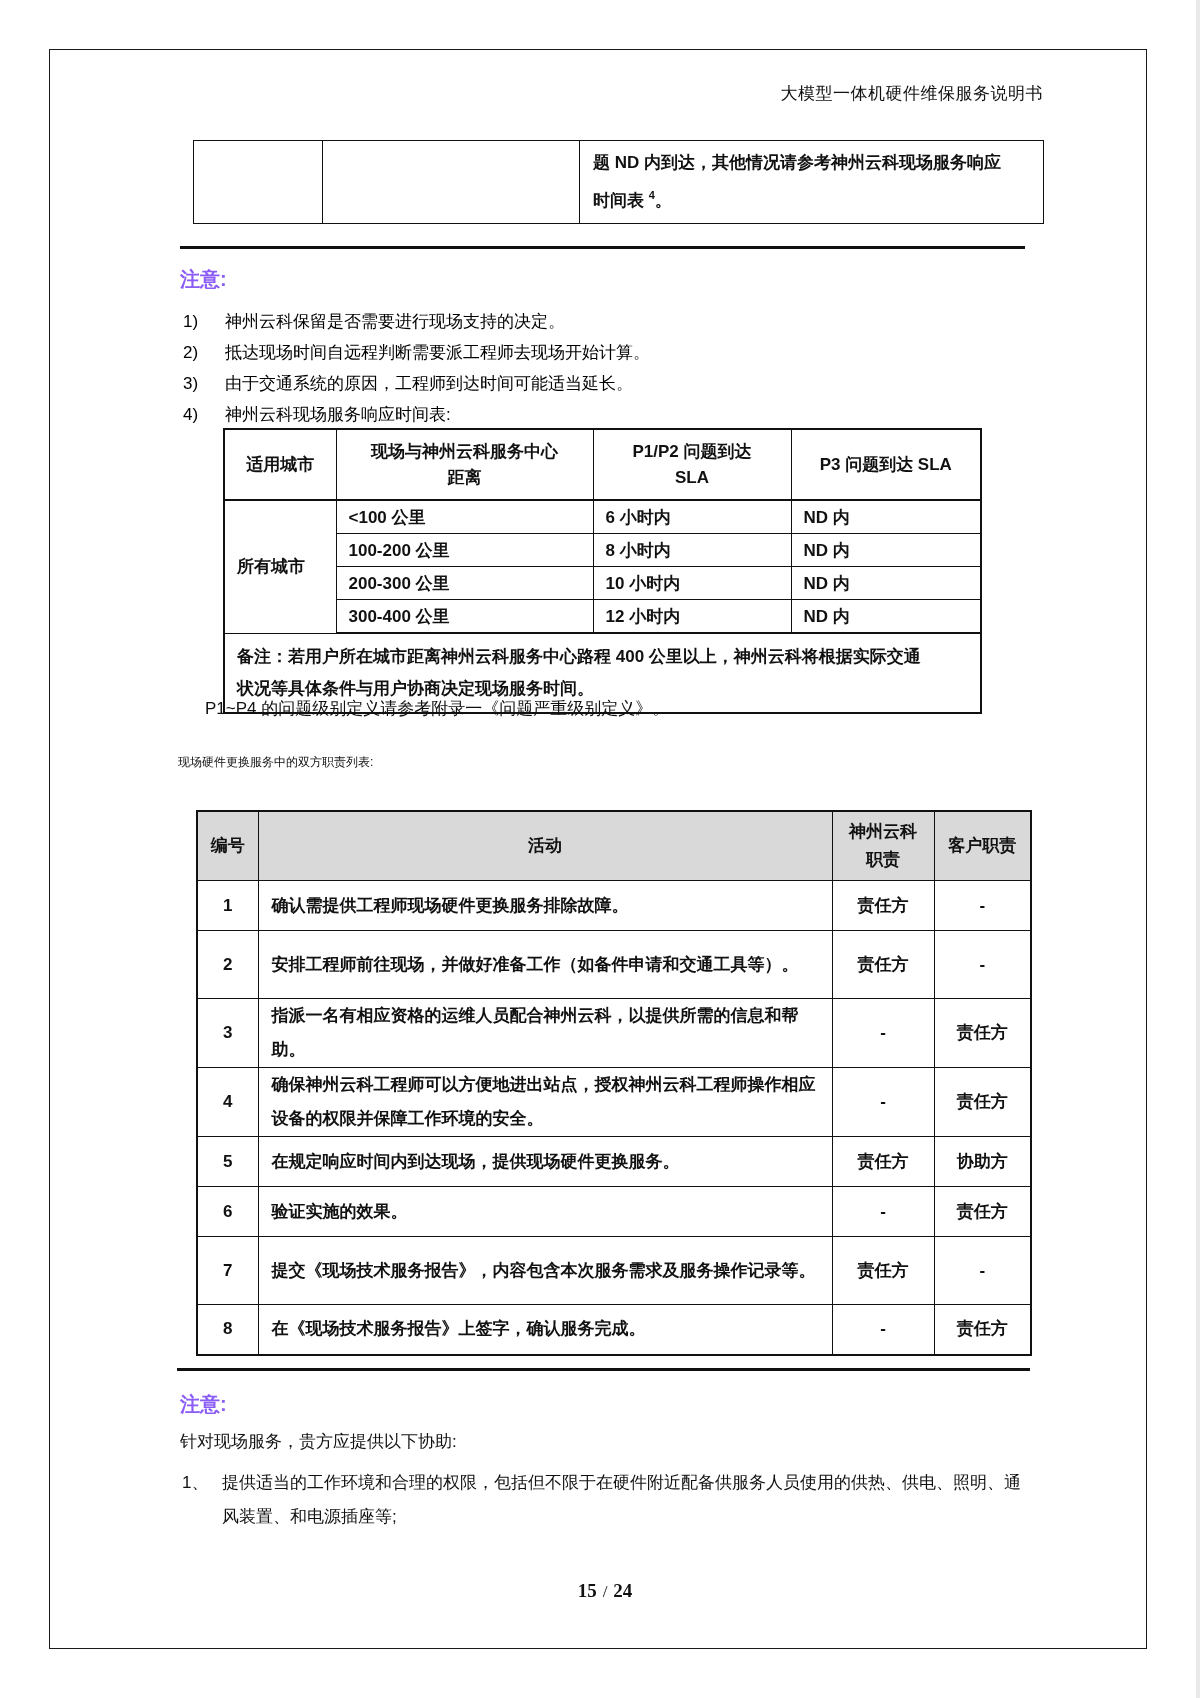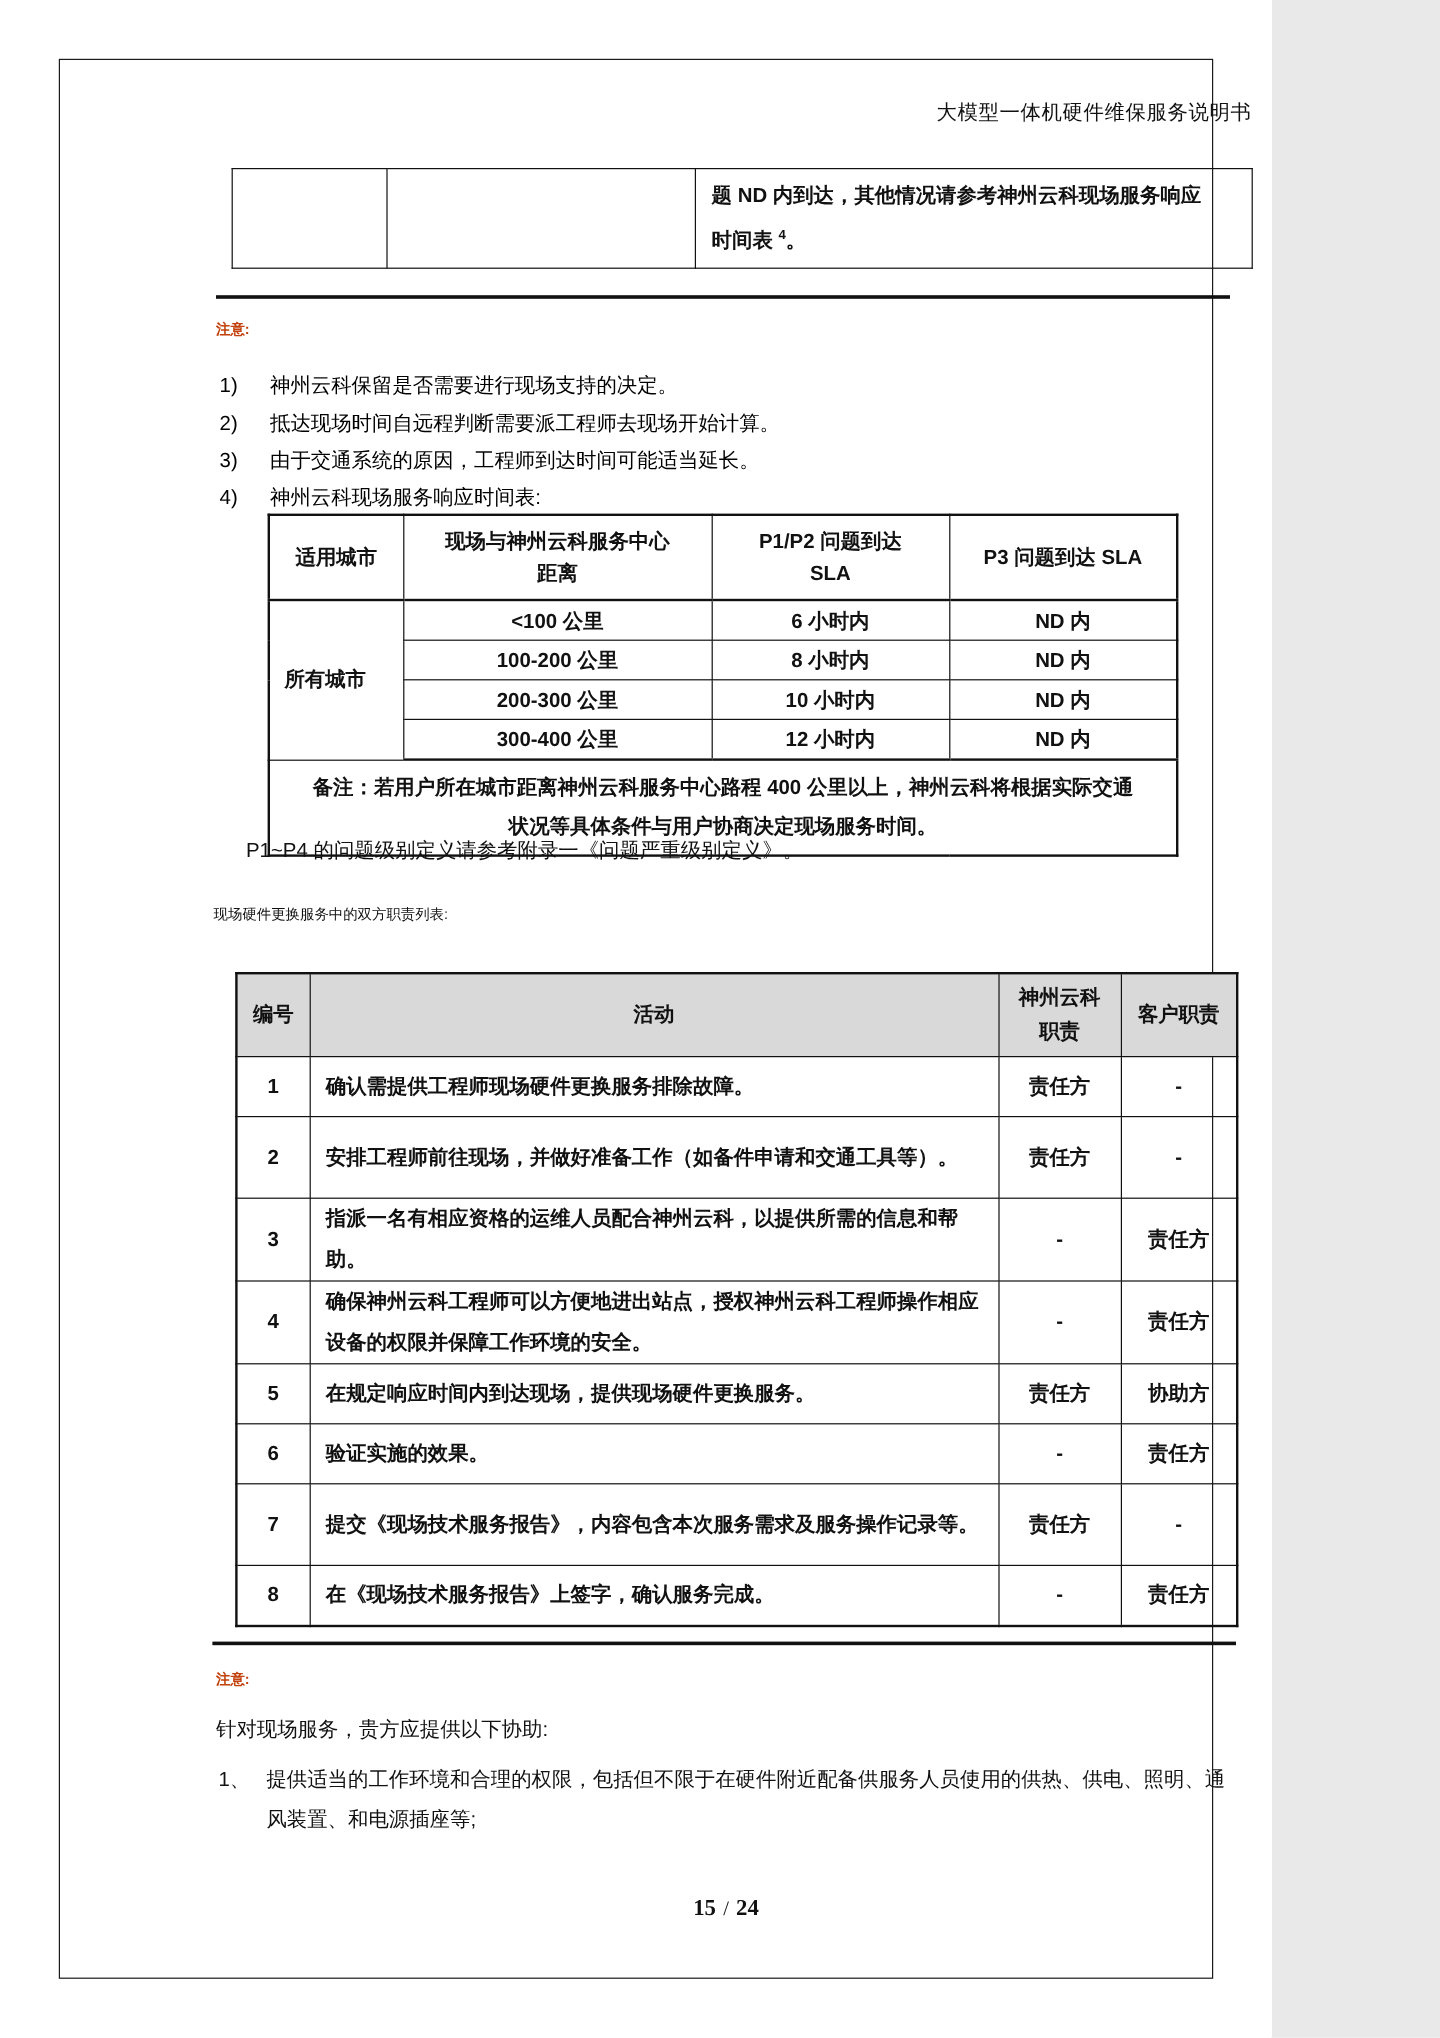--- a/index.html
+++ b/index.html
@@ -1,18 +1,18 @@
 <!DOCTYPE html>
 <html><head>
 <meta charset="utf-8">
 <style>
   html,body{margin:0;padding:0;background:#e9e9e9;}
   .page{
     position:relative;
-    width:1060px;height:1698px;
+    width:1196px;height:1698px;
     background:#ffffff;
     font-family:"Liberation Sans","DejaVu Sans",sans-serif;
     color:#000;
     overflow:hidden;
   }
   .page-border{
     position:absolute;left:49px;top:49px;right:49px;bottom:49px;
     border:1.5px solid #1a1a1a;
   }
   .doc-header{
@@ -25,33 +25,33 @@
   
   .top-frag{position:absolute;left:193px;top:140px;width:850px;border:1.5px solid #111;}
   .top-frag td{border:1.5px solid #111;height:78px;}
   .top-frag .frag-text{padding:2px 13px;line-height:38px;}
   .top-frag sup{font-size:11px;vertical-align:super;line-height:0;}
 
   .hr{position:absolute;height:3px;background:#111;}
   .hr1{left:180px;top:246px;width:845px;}
   .hr2{left:177px;top:1368px;width:853px;}
 
-  .notice-label{position:absolute;font-size:12px;font-weight:bold;color:#c2410c;}
+  .notice-label{position:absolute;font-size:20px;font-weight:bold;color:#8b5cf6;}
   .n1{left:180px;top:266px;}
   .n2{left:180px;top:1391px;}
 
   .num-list{position:absolute;left:183px;top:306px;width:840px;}
   .num-list .li{display:flex;line-height:31px;font-size:17px;}
   .num-list .num{width:42px;flex:0 0 42px;}
 
   
   .sla{position:absolute;left:223px;top:428px;width:757px;border:2px solid #111;}
   .sla th,.sla td{border:1.5px solid #111;}
   .sla thead th{font-weight:bold;text-align:center;height:65px;line-height:26px;padding:2px 6px;}
-  .sla tbody td{height:32px;padding:0 12px;text-align:center;}
+  .sla tbody td{height:32px;padding:0 12px;text-align:left;}
   .sla td.city{text-align:left;padding:12px;}
   .sla thead th{border-bottom:2px solid #111;}
   .sla tr.last-data td{border-bottom:2px solid #111;}
   .sla .remark-cell{height:72px;line-height:32px;padding:3px 12px;margin-top:15px;}
   .sla .remark-cell span{display:block;}
 
   .p-note{position:absolute;left:205px;top:697px;font-size:17px;color:#111;}
   .sec-title{position:absolute;left:178px;top:754px;font-size:12px;color:#111;}
 
   

